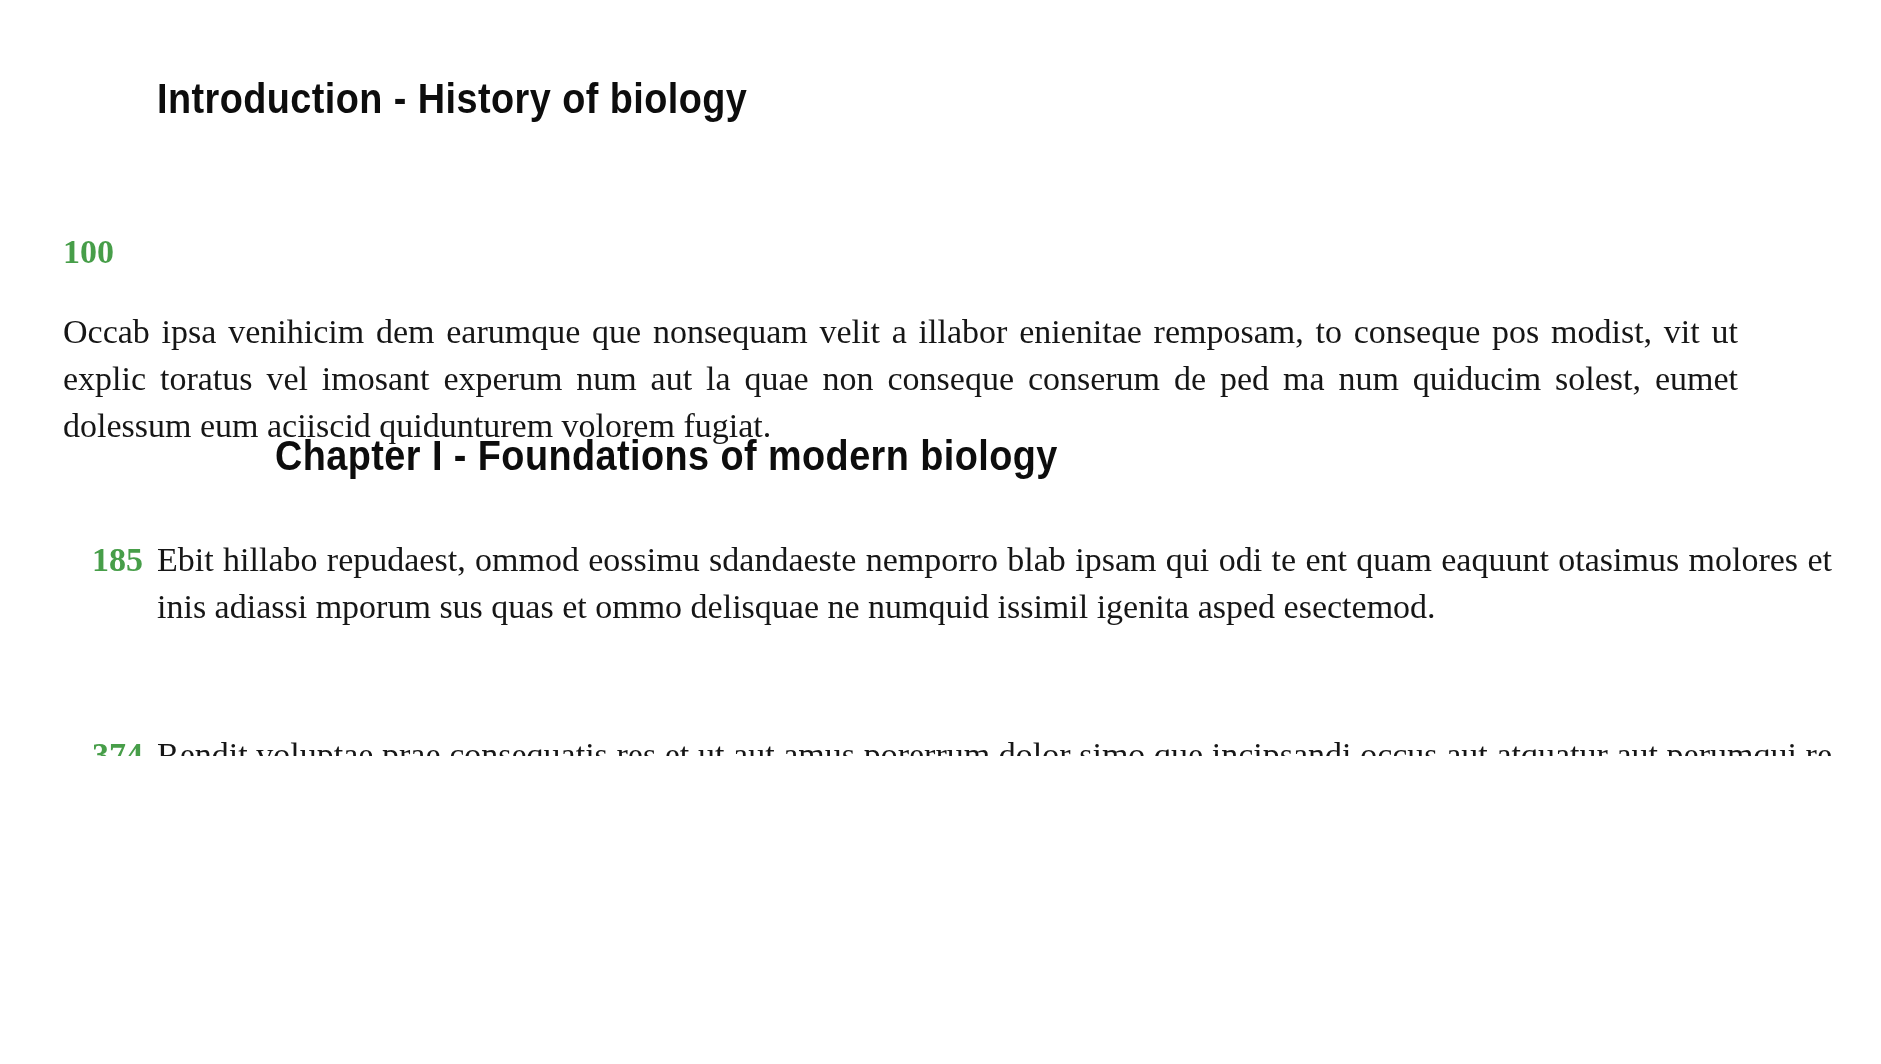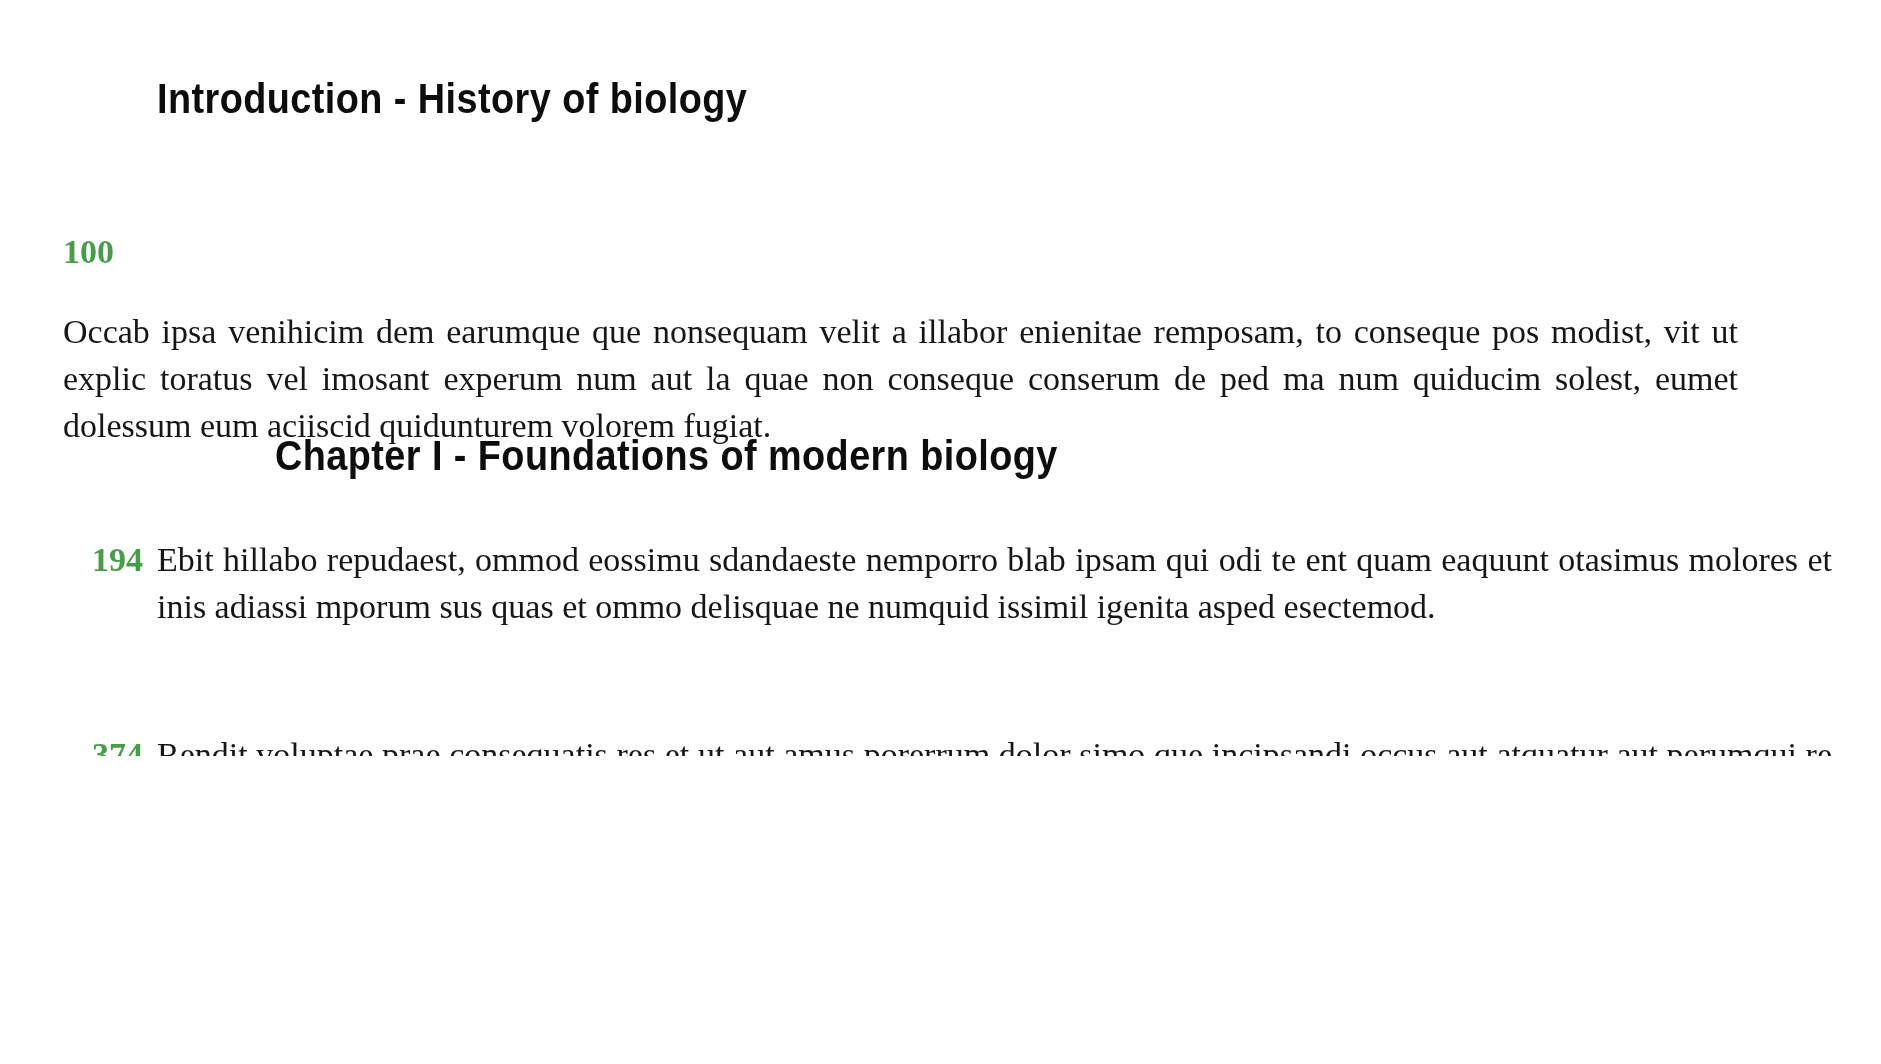--- a/index.html
+++ b/index.html
@@ -84,21 +84,21 @@
   <div class="heading heading--intro">Introduction - History of biology</div>
 
   <div class="para-row para-row--p100">
     <div class="margin-num">100</div>
     <p class="para-text">Occab ipsa venihicim dem earumque que nonsequam velit a illabor enienitae remposam, to conseque pos modist, vit ut explic toratus vel imosant experum num aut la quae non conseque conserum de ped ma num quiducim solest, eumet dolessum eum aciiscid quidunturem volorem fugiat.</p>
   </div>
 
   <div class="heading heading--chapter">Chapter I - Foundations of modern biology</div>
 
   <div class="para-row para-row--p107">
-    <div class="margin-num">194</div>
+    <div class="margin-num">185</div>
     <p class="para-text">Ebit hillabo repudaest, ommod eossimu sdandaeste nemporro blab ipsam qui odi te ent quam eaquunt otasimus molores et inis adiassi mporum sus quas et ommo delisquae ne numquid issimil igenita asped esectemod.</p>
   </div>
 
   <div class="para-row para-row--p225">
     <div class="margin-num">374</div>
     <p class="para-text">Rendit voluptae prae consequatis res et ut aut amus porerrum dolor simo que incipsandi occus aut at­quatur aut perumqui re derorum sequi illatur sitate eatur, qui dolorep eruntiu mquiasit, que eat dolupta doloreped quam, venimin plabori beatemque volupta tustessin poria que eum, si dolum quunt officit rem hit, se porionessit, sitate occulla ccuptat.</p>
   </div>
 
   <div class="para-row para-row--etc">
     <div class="margin-etc">etc.</div>

